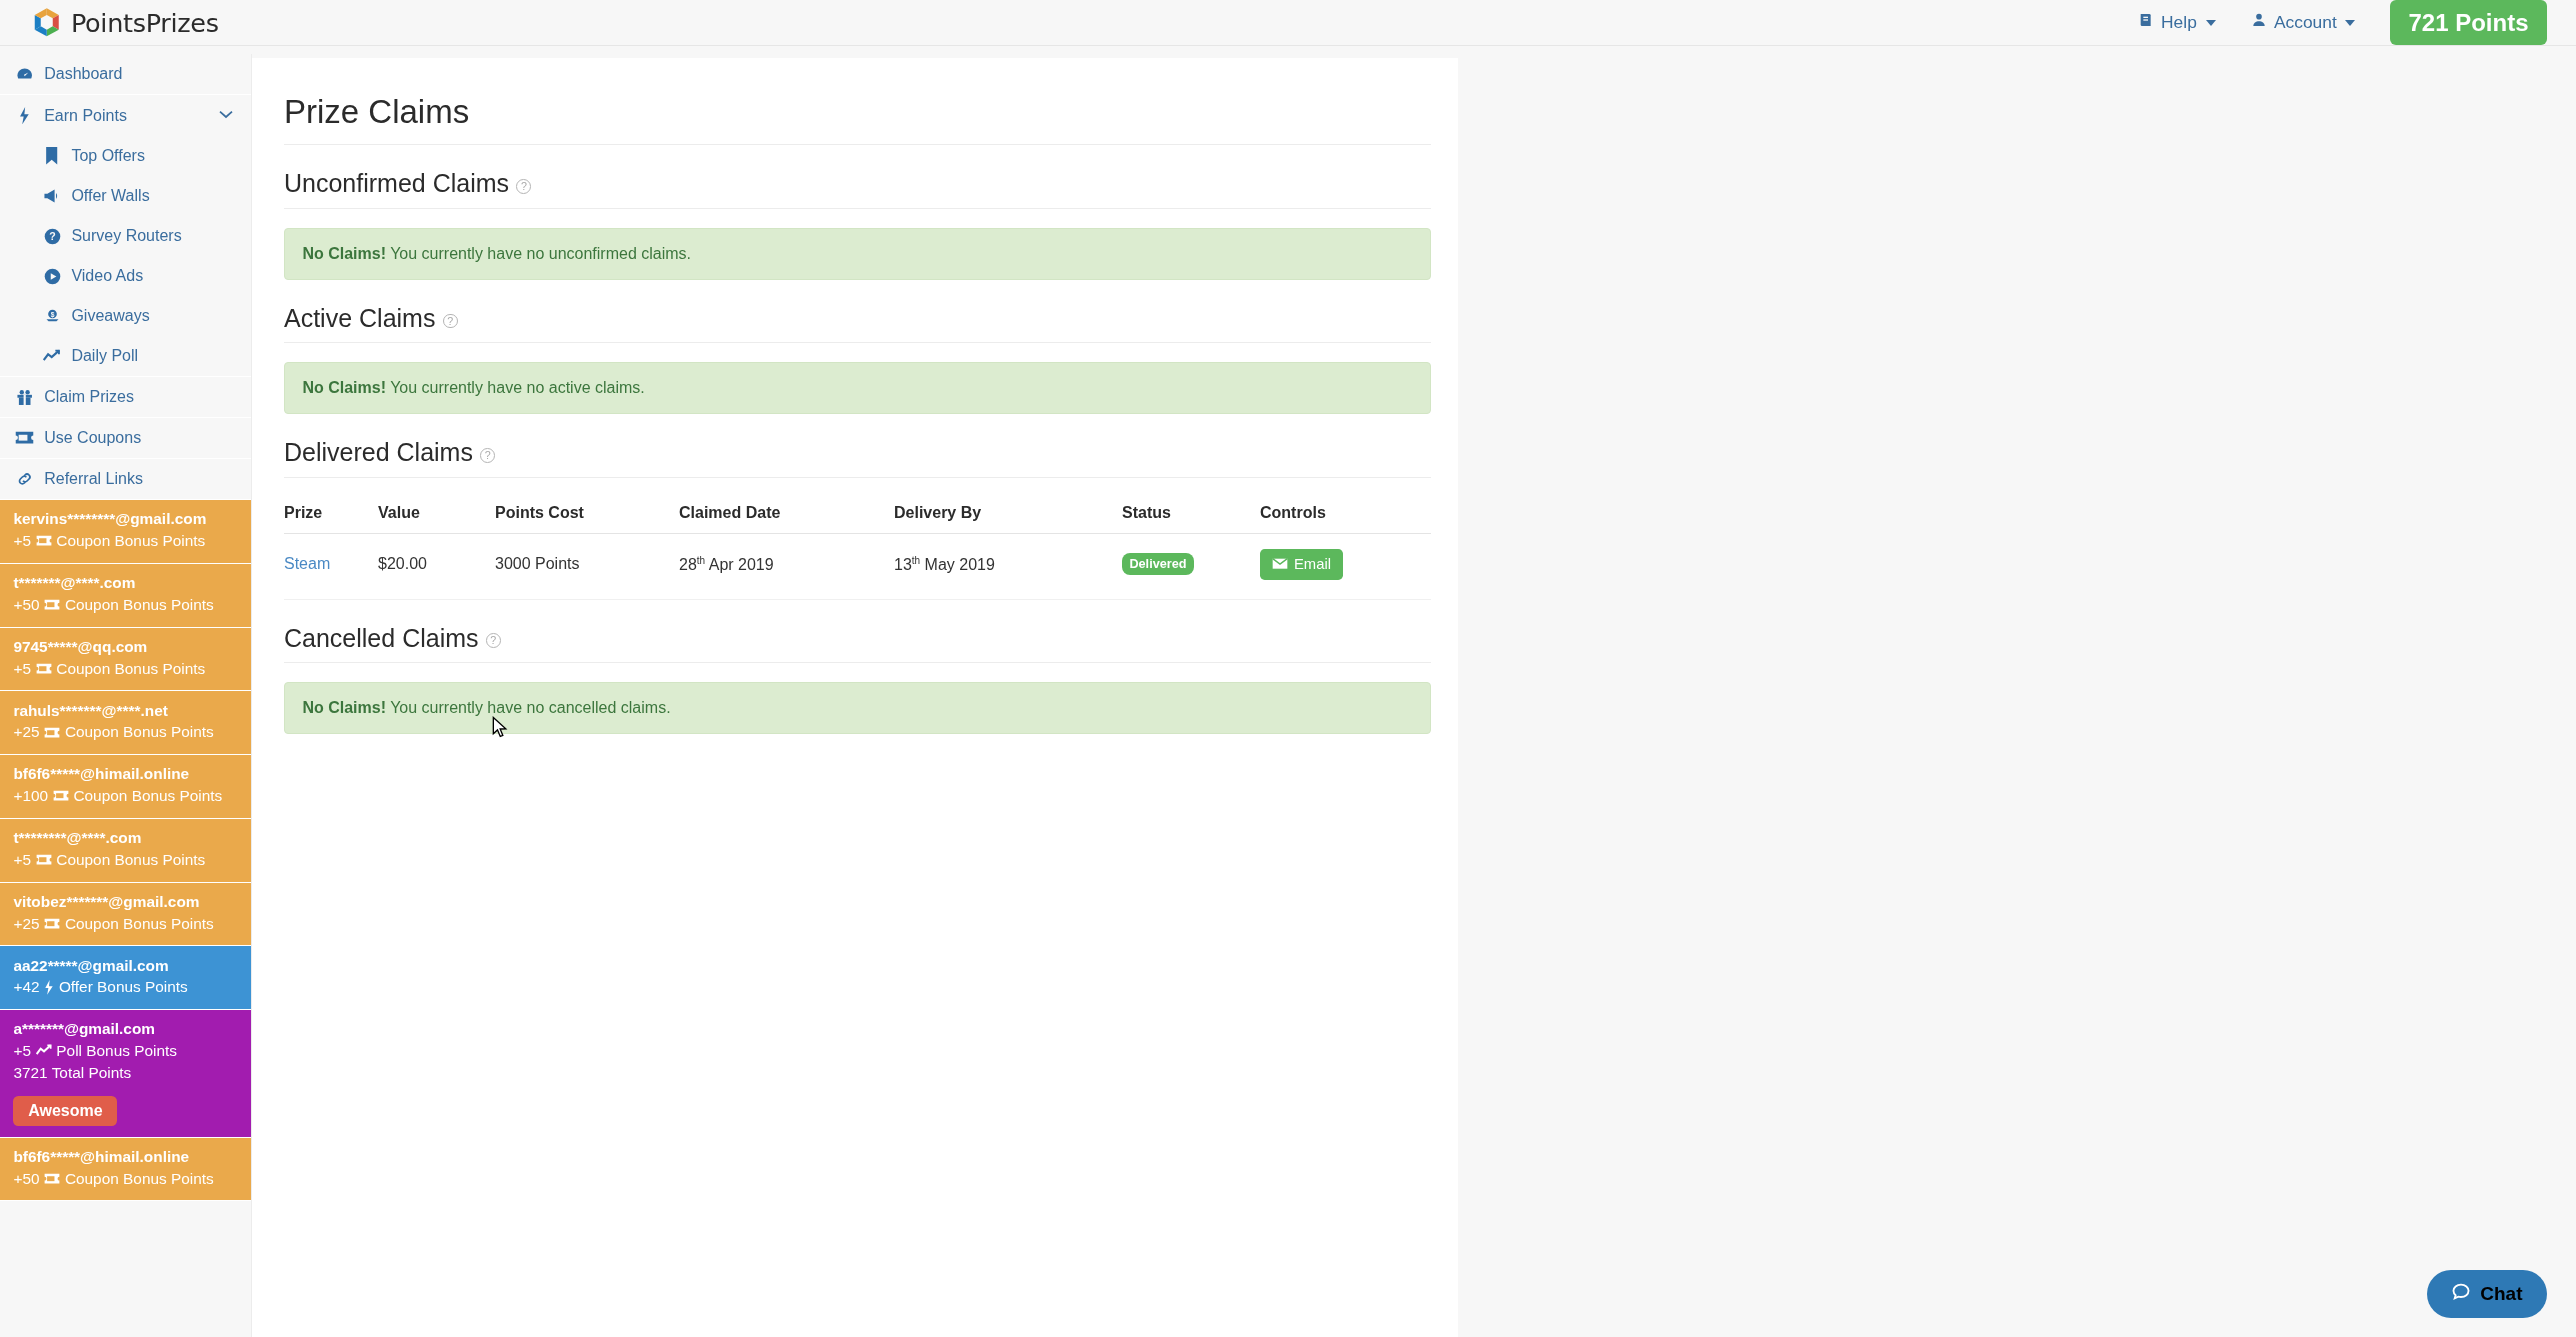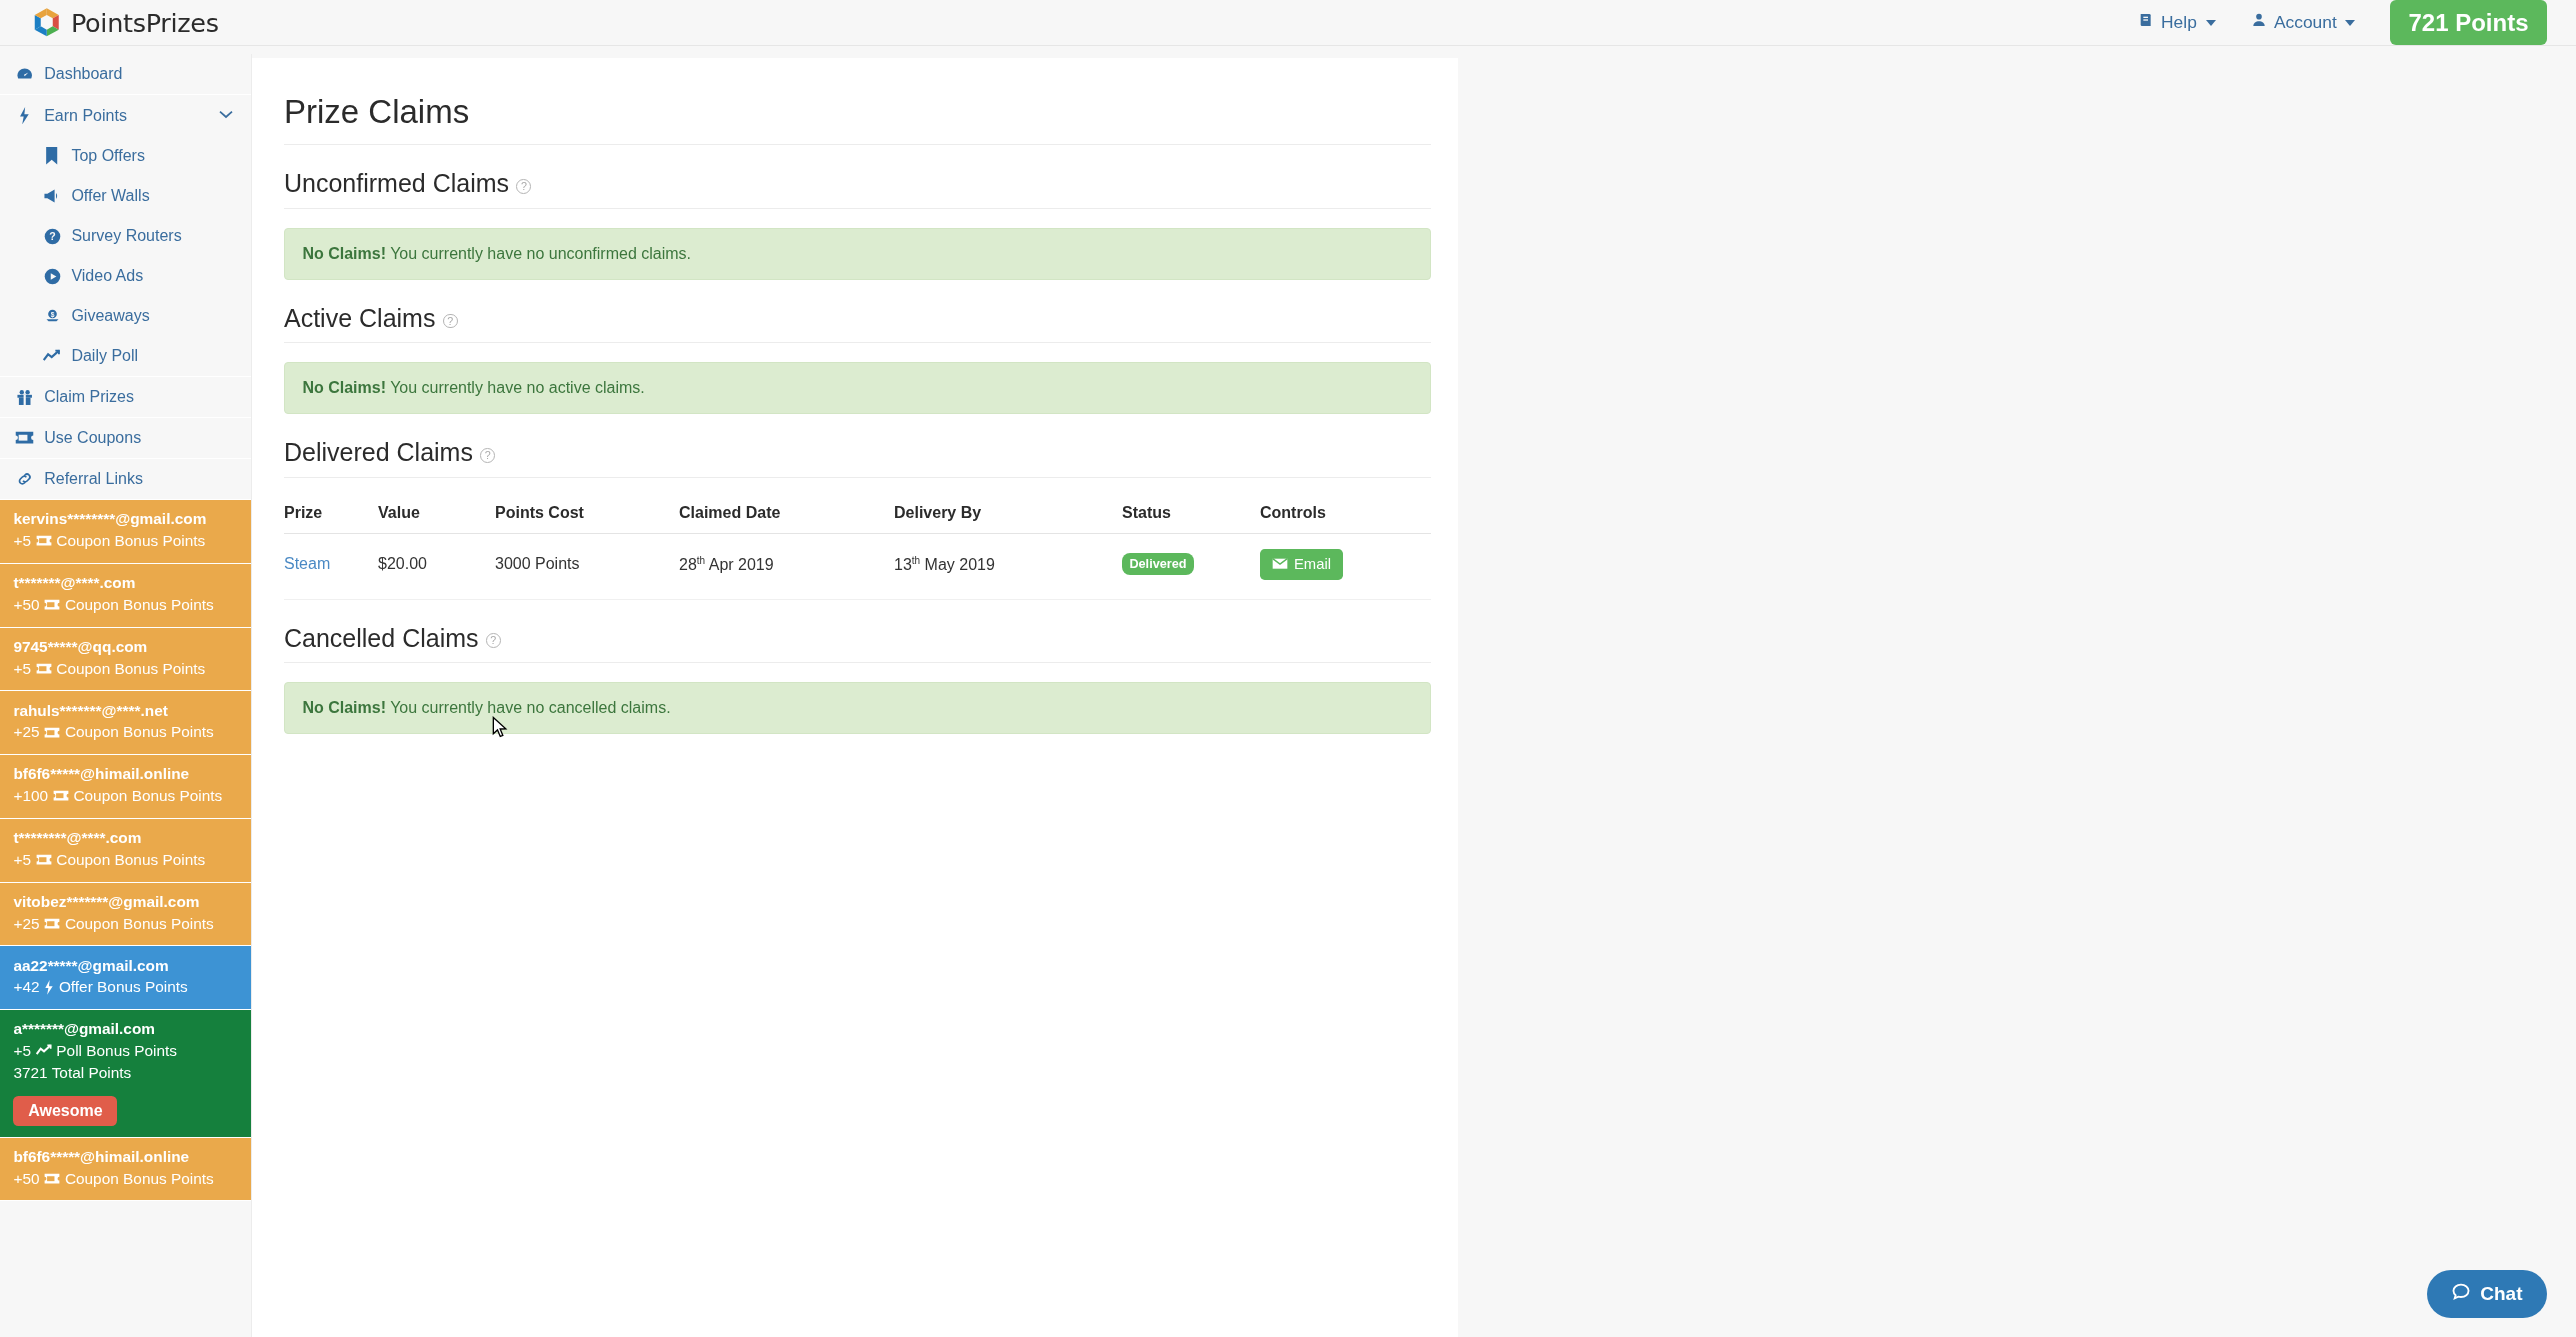--- a/index.html
+++ b/index.html
@@ -69,21 +69,21 @@
   .nav-group { border-bottom: 1.3px solid #ffffff; }
 
   
   .notif {
     padding: 9.4px 13.4px 10.7px 13.4px;
     border-bottom: 1.3px solid #ffffff;
     color: #ffffff;
   }
   .notif.orange { background: #eaa94b; }
   .notif.blue   { background: #3d93d4; }
-  .notif.pink   { background: #15803d; }
+  .notif.pink   { background: #a21caf; }
   .notif-email { font-size: 15.4px; font-weight: bold; line-height: 1.35; }
   .notif-points { font-size: 15.4px; line-height: 1.42; display: flex; align-items: center; gap: 4.7px; flex-wrap: wrap; }
   .notif-total { font-size: 15.4px; line-height: 1.42; }
   .notif-ico { display: inline-flex; align-items: center; }
   .awesome-btn {
     display: inline-block; margin-top: 12px;
     background: #e05d4a; color: #fff;
     font-size: 16px; font-weight: bold;
     padding: 6px 14.8px; border-radius: 5.4px; cursor: pointer;
   }
@@ -146,21 +146,21 @@
   .c-prize { width: 94px; }
   .c-value { width: 117px; }
   .c-cost  { width: 184px; }
   .c-claim { width: 215px; }
   .c-deliv { width: 228px; }
   .c-stat  { width: 138px; }
 
   
   .chat-widget {
     position: absolute; right: 29.5px; bottom: 19px;
-    background: #2e79b5; color: #ffffff;
+    background: #2e79b5; color: #000000;
     display: flex; align-items: center; gap: 9.4px;
     padding: 11.4px 24px; border-radius: 32px;
     font-size: 19px; font-weight: bold; cursor: pointer;
   }
 
   
   .cursor { position: absolute; left: 492px; top: 716px; width: 17.4px; height: 23px; }
 </style>
 </head>
 <body>

